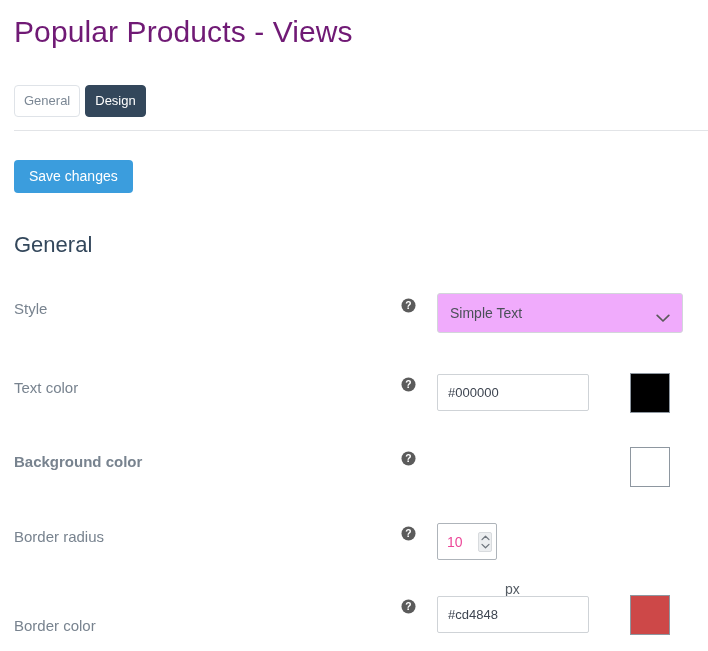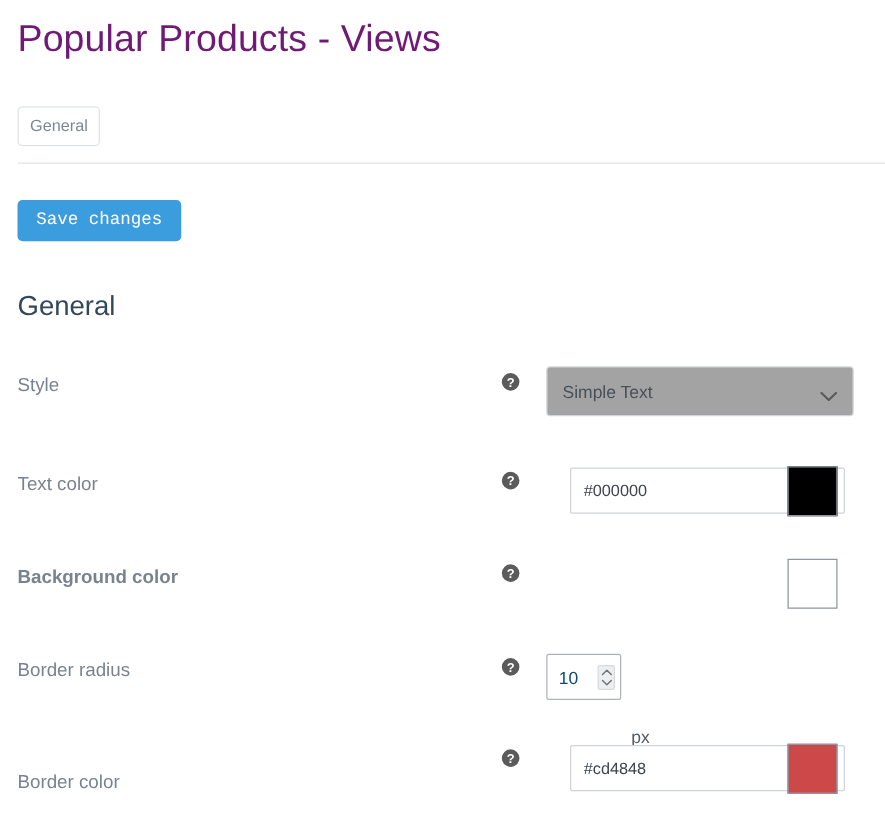--- a/index.html
+++ b/index.html
@@ -69,21 +69,21 @@
   
   .save-btn {
     position: absolute;
     left: 14px;
     top: 160px;
     background: #3b9ddd;
     color: #ffffff;
     border: none;
     border-radius: 4px;
     font-size: 14px;
-    font-family: Liberation Mono, monospace;
+    font-family: Liberation Sans, sans-serif;
     padding: 9px 15px 10px 15px;
     cursor: pointer;
     line-height: 1;
   }
 
   
   .section-heading {
     position: absolute;
     left: 14px;
     top: 232px;
@@ -105,22 +105,22 @@
   .help-icon {
     position: absolute;
     left: 401px;
     width: 15px;
     height: 15px;
   }
   .help-icon svg { display: block; }
 
   .field-input {
     position: absolute;
-    left: 456px;
-    width: 220px;
+    left: 437px;
+    width: 152px;
     height: 37px;
     border: 1px solid #cfd3d7;
     border-radius: 2px;
     background: #ffffff;
     font-size: 13px;
     font-family: "Liberation Sans", sans-serif;
     color: #3d4450;
     padding: 0 10px;
     outline: none;
   }
@@ -129,21 +129,21 @@
     position: absolute;
     left: 437px;
     width: 246px;
     height: 40px;
   }
   .select-box {
     width: 246px;
     height: 40px;
     border: 1px solid #d2d6da;
     border-radius: 3px;
-    background: #a3a3a3;
+    background: #f0abfc;
     display: flex;
     align-items: center;
     padding: 0 12px;
     cursor: pointer;
   }
   .select-value {
     flex: 1;
     font-size: 14px;
     color: #4a5058;
     white-space: nowrap;
@@ -168,21 +168,21 @@
     border: 1px solid #aeb4ba;
     border-radius: 2px;
     background: #ffffff;
     display: flex;
     align-items: center;
     padding: 0 4px 0 9px;
   }
   .stepper-val {
     flex: 1;
     font-size: 14px;
-    color: #0c4a6e;
+    color: #ec4899;
     border: none;
     outline: none;
     width: 24px;
     padding: 0;
     background: transparent;
     font-family: "Liberation Sans", sans-serif;
   }
   .spin {
     width: 14px;
     height: 20px;
@@ -209,20 +209,21 @@
 </style>
 </head>
 <body>
 
 <div class="page">
 
   <div class="page-title">Popular Products - Views</div>
 
   <div class="tabs">
     <div class="tab tab-inactive">General</div>
+    <div class="tab tab-active" style="background: rgb(51, 71, 91); border-color: rgb(51, 71, 91);">Design</div>
   </div>
 
   <div class="divider"></div>
 
   <button class="save-btn" style="background: rgb(59, 157, 221);">Save changes</button>
 
   <div class="section-heading">General</div>
 
   <div class="row" style="top:293px; height:44px;">
     <div class="row-label" style="top:7px;">Style</div>

